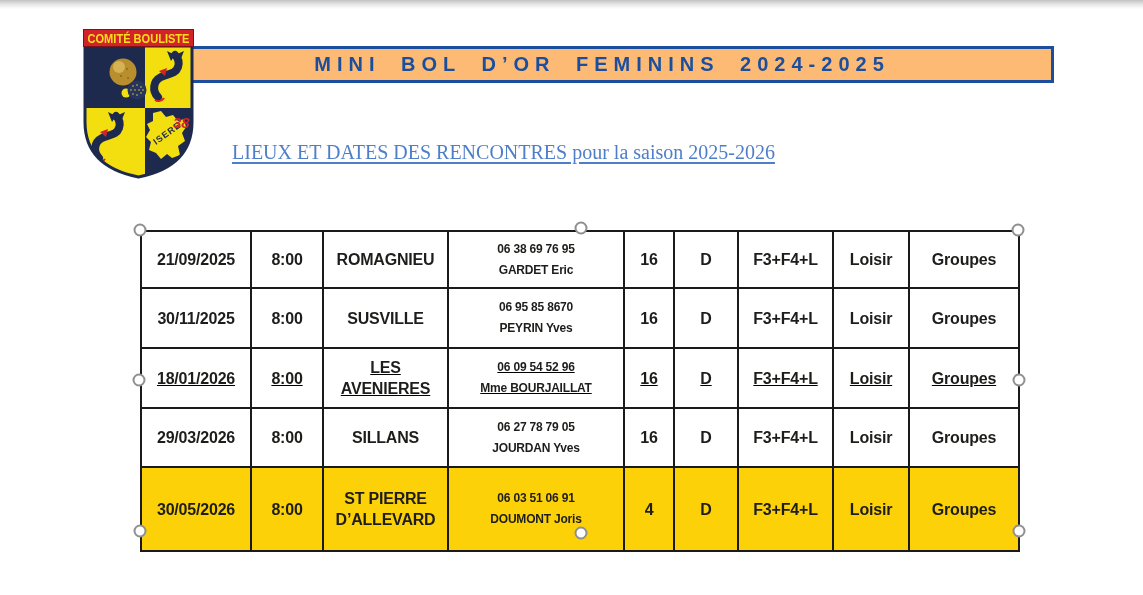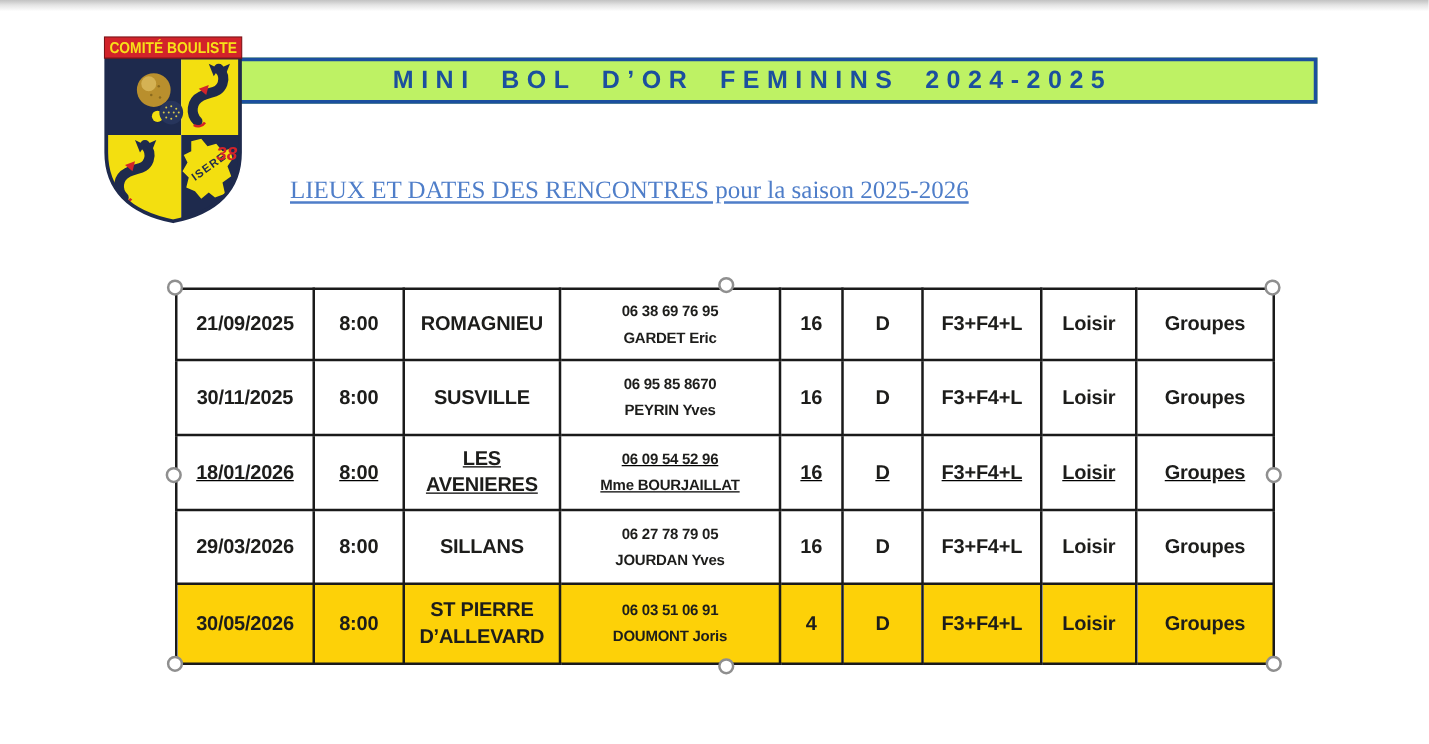--- a/index.html
+++ b/index.html
@@ -9,39 +9,39 @@
 
   .top-shadow{position:absolute;left:0;top:0;width:1143px;height:9px;
     background:linear-gradient(to bottom,#c2c2c2 0%,#e4e4e4 45%,#ffffff 100%);}
 
   
   .logo{position:absolute;left:83px;top:29px;width:111px;height:151px;z-index:4;}
   .logo text{font-family:"Liberation Sans",sans-serif;}
 
   
   .title-box{position:absolute;left:150px;top:46px;width:904px;height:37px;
-    box-sizing:border-box;border:3px solid #1b4f9e;background:#bef264;
+    box-sizing:border-box;border:3px solid #1b4f9e;background:#fdba74;
     display:flex;align-items:center;justify-content:center;z-index:2;}
   .title-text{color:#1b4f9e;font-weight:bold;font-size:20px;
     letter-spacing:6px;word-spacing:9px;white-space:nowrap;}
 
   
   .subtitle{position:absolute;left:232px;top:141px;
     font-family:"Liberation Serif",serif;font-size:20px;color:#4f7ec9;
     text-decoration:underline;text-decoration-thickness:2px;text-underline-offset:3px;
     white-space:nowrap;}
 
   
   .table-wrap{position:absolute;left:140px;top:230px;width:878px;height:300px;}
   table.schedule{border-collapse:collapse;table-layout:fixed;width:878px;}
   table.schedule td{border:2px solid #1a1a1a;text-align:center;vertical-align:middle;
     font-weight:bold;font-size:16px;color:#1d1d1b;padding:0 3px;
     letter-spacing:-0.2px;line-height:21px;overflow:hidden;}
   tr.r1{height:57px;margin-left:48px;} tr.r2{height:60px;} tr.r3{height:60px;text-decoration:underline;}
-  tr.r4{height:59px;} tr.r5{height:64px;border-radius:13px;}
+  tr.r4{height:59px;} tr.r5{height:84px;border-radius:13px;}
   tr.highlight td{background:#fdd108;}
   td .phone,td .person{font-size:12px;line-height:21px;white-space:nowrap;}
 
   
   .handle{position:absolute;width:13px;height:13px;background:#ffffff;
     border:2px solid #8f8f8f;border-radius:50%;box-sizing:border-box;
     transform:translate(-50%,-50%);z-index:6;}
   .h-tl{left:0;top:0;}      .h-tc{left:441px;top:-2px;}  .h-tr{left:878px;top:0;}
   .h-ml{left:-1px;top:150px;} .h-mr{left:879px;top:150px;}
   .h-bl{left:0;top:301px;}  .h-bc{left:441px;top:303px;} .h-br{left:879px;top:301px;}

